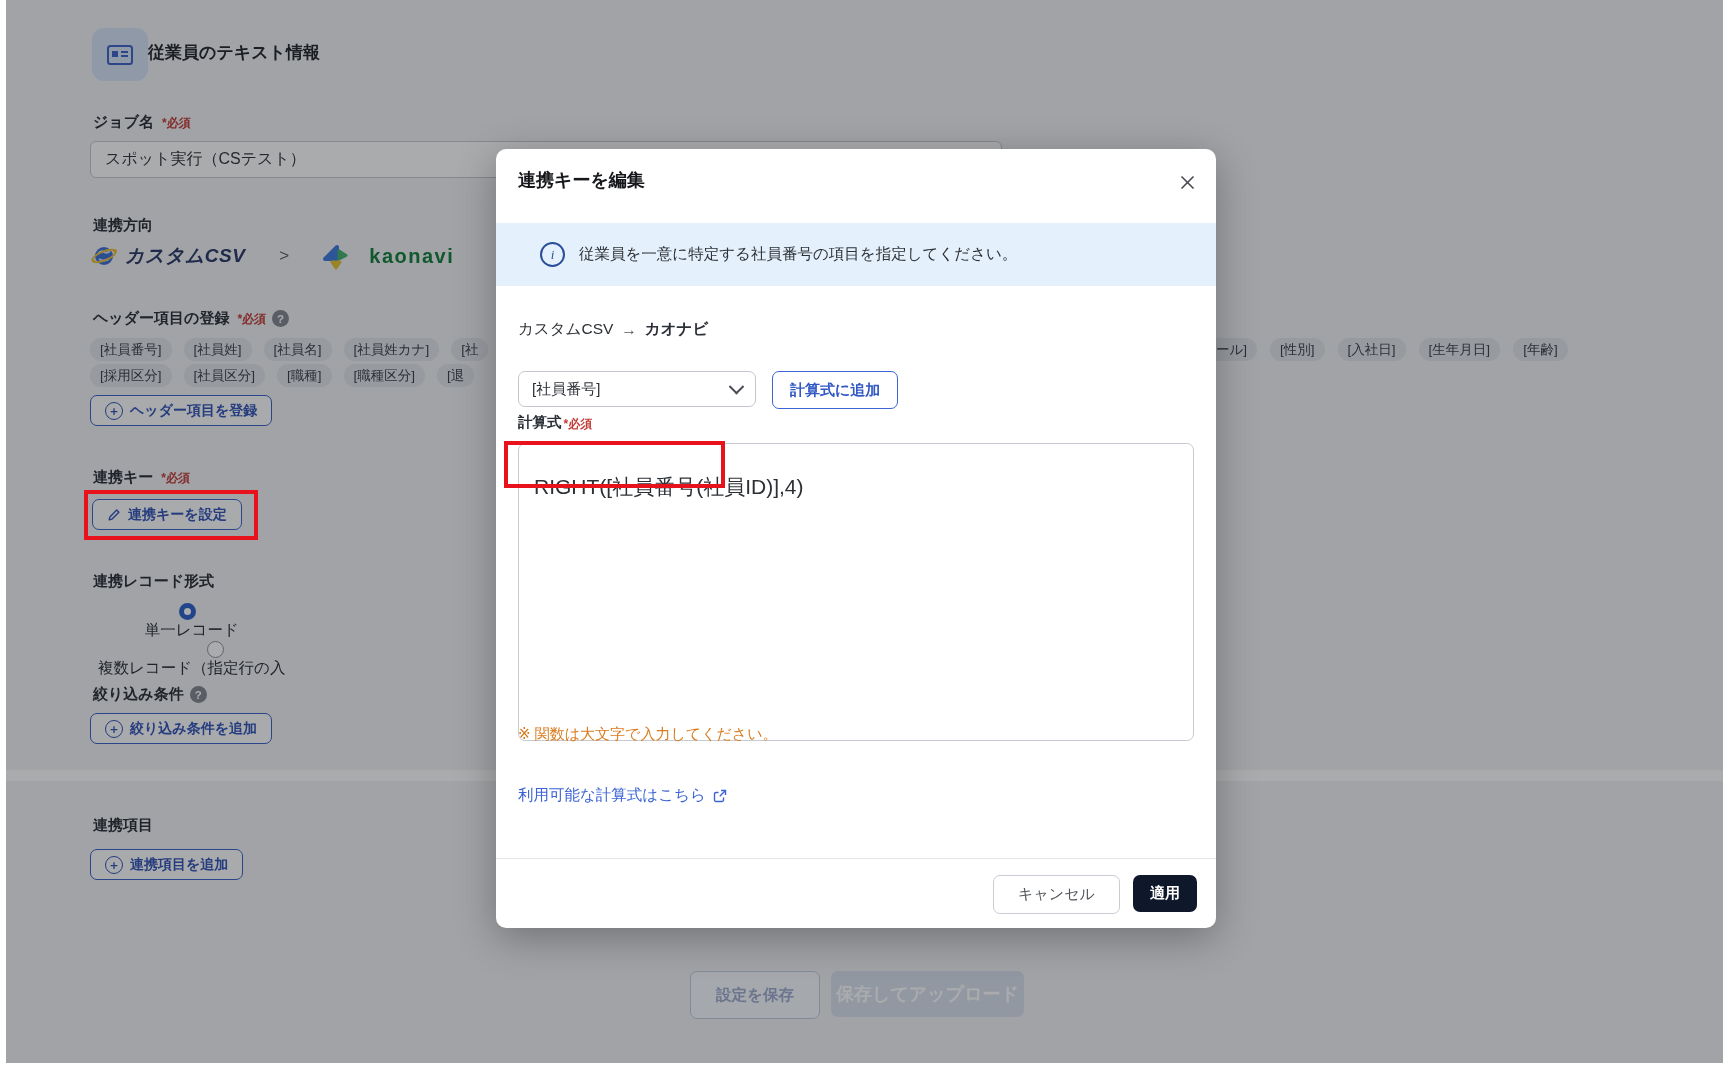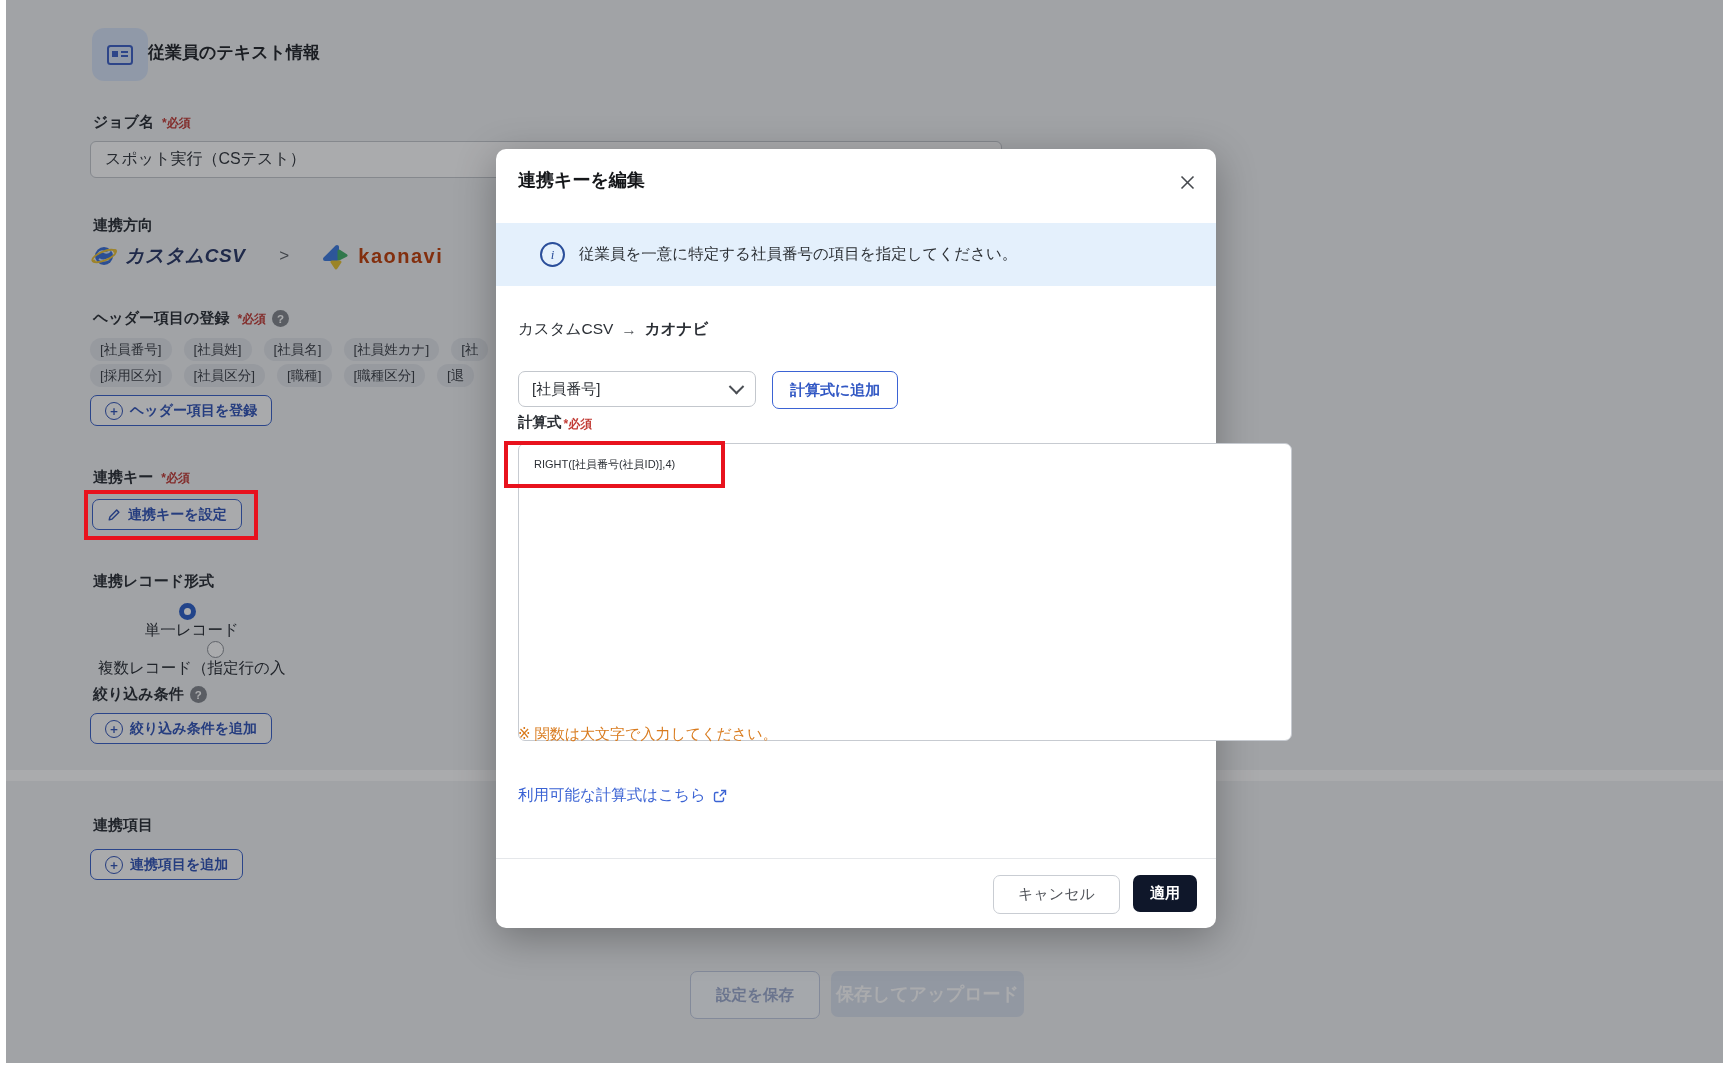--- a/index.html
+++ b/index.html
@@ -15,21 +15,21 @@
   .page-title{left:148px;top:41px;font-size:17px;font-weight:bold;color:#24272b;}
   .sec-label{font-size:15px;font-weight:bold;color:#2c3036;white-space:nowrap;display:flex;align-items:center;gap:6px;}
   .req{color:#c23c36;font-size:12px;font-weight:bold;margin-left:2px;position:relative;top:1px;}
   .help{width:17px;height:17px;border-radius:50%;background:#84888e;color:#fff;font-size:11.5px;font-weight:bold;display:inline-flex;align-items:center;justify-content:center;}
 
   .text-input{left:90px;top:141px;width:912px;height:37px;background:#fff;border:1px solid #c6c9ce;border-radius:6px;font-size:16px;color:#34383e;padding:0 14px;box-sizing:border-box;font-family:inherit;}
 
   .logo-row{left:90px;top:240px;height:32px;display:flex;align-items:center;}
   .csv-logo-text{font-size:19px;font-weight:bold;font-style:italic;color:#2b3a68;margin-left:7px;letter-spacing:.5px;}
   .logo-arrow{color:#5f6368;font-size:17px;margin:0 32px 0 34px;}
-  .kaonavi-text{font-size:20px;font-weight:bold;color:#c2410c;letter-spacing:1.5px;margin-left:7px;}
+  .kaonavi-text{font-size:20px;font-weight:bold;color:#15803d;letter-spacing:1.5px;margin-left:18px;}
 
   .tag-row{display:flex;gap:12px;}
   .tag{height:23px;line-height:23px;padding:0 10px;border-radius:12px;background:#e2e5ea;color:#3d4148;font-size:13.5px;white-space:nowrap;}
 
   .btn-outline{display:inline-flex;align-items:center;gap:7px;height:31px;padding:0 14px;background:#fdfdfe;border:1.4px solid #3c63c9;border-radius:7px;color:#3456b8;font-size:14px;font-weight:bold;white-space:nowrap;box-sizing:border-box;}
   .plus-circle{width:16px;height:16px;border:1.4px solid #3456b8;border-radius:50%;display:inline-flex;align-items:center;justify-content:center;font-size:12px;font-weight:bold;line-height:1;}
 
   .radio-row{left:90px;top:603px;display:flex;align-items:center;font-size:15.5px;color:#2c3036;flex-direction:column;}
   .radio{width:17px;height:17px;border-radius:50%;box-sizing:border-box;background:#fff;}
   .radio.sel{border:5px solid #2f62c9;}
@@ -47,21 +47,21 @@
   .m-close{left:680px;top:22px;width:22px;height:22px;display:flex;align-items:center;justify-content:center;cursor:pointer;}
   .m-banner{left:0;top:74px;width:720px;height:63px;background:#e4f0fc;display:flex;align-items:center;}
   .info-ic{width:21px;height:21px;border:2px solid #2a4e9a;border-radius:50%;color:#2a4e9a;font-family:"Liberation Serif","DejaVu Serif",serif;font-style:italic;font-size:13px;display:inline-flex;align-items:center;justify-content:center;margin-left:44px;flex:none;}
   .m-banner-text{font-size:15.5px;color:#2c3035;margin-left:14px;}
   .m-route{left:22px;top:170px;font-size:15.5px;color:#2c3036;display:flex;align-items:center;gap:8px;}
   .m-route .tgt{font-weight:bold;}
   .m-select{left:22px;top:222px;width:238px;height:36px;border:1px solid #c3c7cd;border-radius:7px;background:#fff;display:flex;align-items:center;padding:0 13px;box-sizing:border-box;font-size:15px;color:#2c3036;}
   .m-select .chev{margin-left:auto;width:9px;height:9px;border-right:2px solid #4a4e54;border-bottom:2px solid #4a4e54;transform:rotate(45deg) translate(-2px,-2px);}
   .m-addbtn{left:276px;top:222px;height:36px;padding:0 17px;border:1.5px solid #3b63d4;border-radius:7px;background:#fff;color:#3258c4;font-size:15px;font-weight:bold;display:inline-flex;align-items:center;}
   .m-flabel{left:22px;top:264px;font-size:14.5px;font-weight:bold;color:#2c3036;}
-  .m-textarea{left:22px;top:294px;width:774px;height:298px;border:1px solid #c7cbd1;border-radius:7px;background:#fff;box-sizing:border-box;padding:13px 15px;font-size:11px;color:#2c3036;line-height:1.4;}
+  .m-textarea{left:22px;top:294px;width:676px;height:298px;border:1px solid #c7cbd1;border-radius:7px;background:#fff;box-sizing:border-box;padding:28px 15px;font-size:21px;color:#2c3036;line-height:1.4;}
   .m-note{left:22px;top:576px;font-size:15px;color:#d97b1e;}
   .m-link{left:22px;top:636px;font-size:15.5px;color:#3b63d4;display:flex;align-items:center;gap:7px;cursor:pointer;}
   .m-footline{left:0;top:709px;width:720px;height:0;border-top:1px solid #e5e7ea;}
   .m-cancel{left:497px;top:726px;width:125px;height:37px;border:1px solid #c9cdd3;border-radius:7px;background:#fff;color:#53565c;font-size:15px;display:flex;align-items:center;justify-content:center;}
   .m-apply{left:637px;top:726px;width:64px;height:37px;border-radius:7px;background:#0f172a;color:#fff;font-size:15px;font-weight:bold;display:flex;align-items:center;justify-content:center;}
 
   
   .anno{border:4px solid #e8121d;box-sizing:border-box;z-index:200;}
   .anno1{left:84px;top:490px;width:174px;height:50px;}
   .anno2{left:504px;top:441px;width:221px;height:47px;}
@@ -116,20 +116,27 @@
       <span class="req">*必須</span>
     <span class="help">?</span>
   </div>
   <div class="abs tag-row" style="left:90px;top:338px;">
     <span class="tag">[社員番号]</span>
     <span class="tag">[社員姓]</span>
     <span class="tag">[社員名]</span>
     <span class="tag">[社員姓カナ]</span>
     <span class="tag">[社</span>
   </div>
+  <div class="abs tag-row" style="left:1206px;top:338px;gap:13px;">
+    <span class="tag">ール]</span>
+    <span class="tag">[性別]</span>
+    <span class="tag">[入社日]</span>
+    <span class="tag">[生年月日]</span>
+    <span class="tag">[年齢]</span>
+  </div>
   <div class="abs tag-row" style="left:90px;top:364px;">
     <span class="tag">[採用区分]</span>
     <span class="tag">[社員区分]</span>
     <span class="tag">[職種]</span>
     <span class="tag">[職種区分]</span>
     <span class="tag">[退</span>
   </div>
   <div class="abs btn-outline" style="left:90px;top:395px;">
     <span class="plus-circle">＋</span>
     <span>ヘッダー項目を登録</span>

